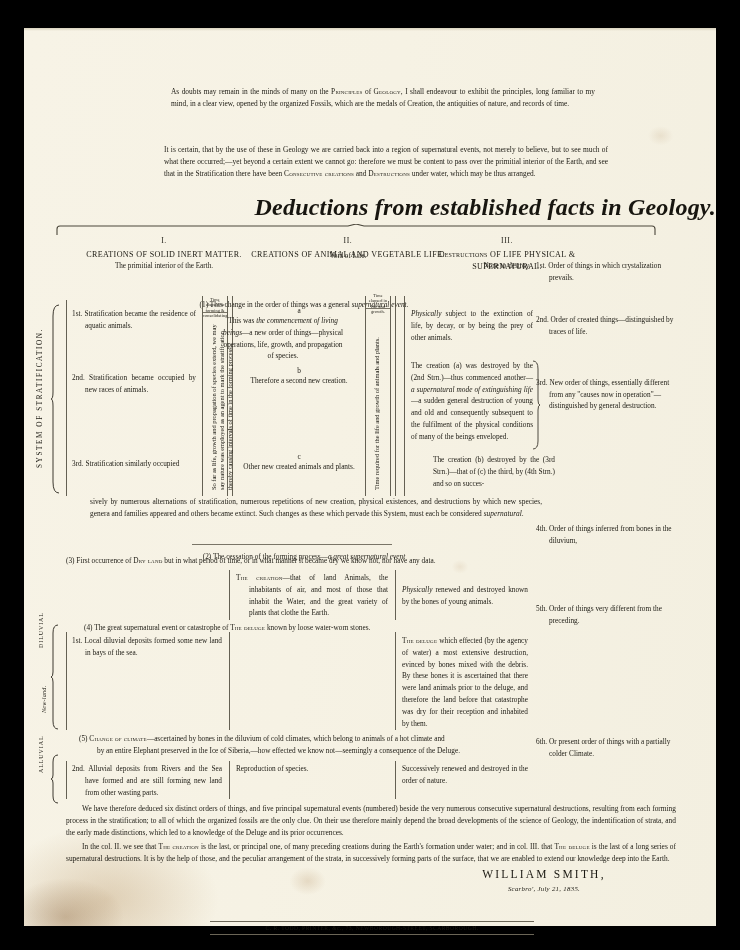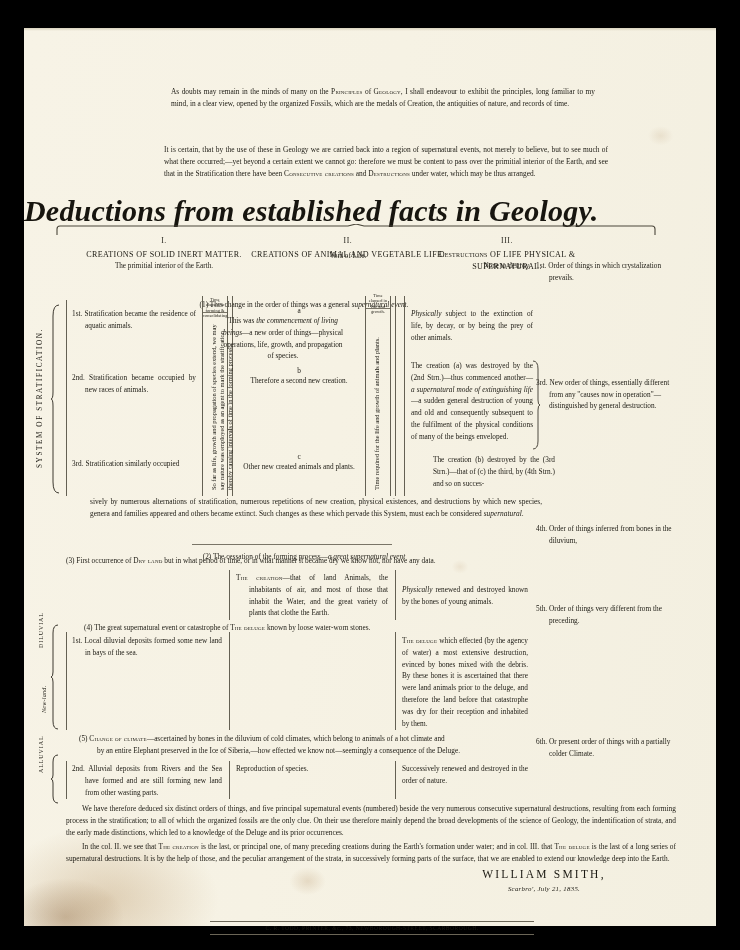--- a/index.html
+++ b/index.html
@@ -32,23 +32,23 @@
   .ital{font-style:italic;}
   .sc{font-variant:small-caps;letter-spacing:.2px;}
 
   
   #intro-1{position:absolute;left:147px;top:58px;width:424px;}
   #intro-1 .l1{text-indent:22px;}
   #intro-2{position:absolute;left:140px;top:116px;width:444px;}
 
   
   #main-title{
-    position:absolute;left:0;top:166px;width:692px;text-align:left;
+    position:absolute;left:0;top:166px;width:692px;text-align:right;
     font-family:"Liberation Serif","DejaVu Serif",serif;
-    font-size:30px;font-style:italic;font-weight:bold;letter-spacing:.2px;
+    font-size:24px;font-style:italic;font-weight:bold;letter-spacing:.2px;
     color:#17150f;
   }
 
   
   #top-rule{position:absolute;left:32px;top:196px;width:600px;height:12px;}
 
   
   .colhead{position:absolute;text-align:center;font-size:8.1px;line-height:1.45;letter-spacing:.35px;}
   .colhead .num{display:block;font-size:7.6px;margin-bottom:3px;letter-spacing:.6px;}
   .colsub{position:absolute;text-align:center;font-size:7.2px;}
@@ -135,20 +135,23 @@
     <span><span class="sc">Destructions</span> OF LIFE PHYSICAL &amp; SUPERNATURAL.</span>
   </div>
 
   <div id="cs1" class="colsub">The primitial interior of the Earth.</div>
   <div id="cs2" class="colsub">Void of Life.</div>
   <div id="cs3" class="colsub">None to destroy.</div>
 
   <div class="order" style="top:232px;">
     <span class="hang">1st.  Order of things in which crystalization prevails.</span>
       </div>
+  <div class="order" style="top:286px;">
+    <span class="hang">2nd.  Order of created things—distinguished by traces of life.</span>
+      </div>
   <div class="order" style="top:349px;">
     <span class="hang">3rd.  New order of things, essentially different from any "causes now in operation"—distinguished by general destruction.</span>
       </div>
   <div class="order" style="top:495px;">
     <span class="hang">4th.  Order of things inferred from bones in the diluvium,</span>
       </div>
   <div class="order" style="top:575px;">
     <span class="hang">5th.  Order of things very different from the preceding.</span>
       </div>
   <div class="order" style="top:708px;">

